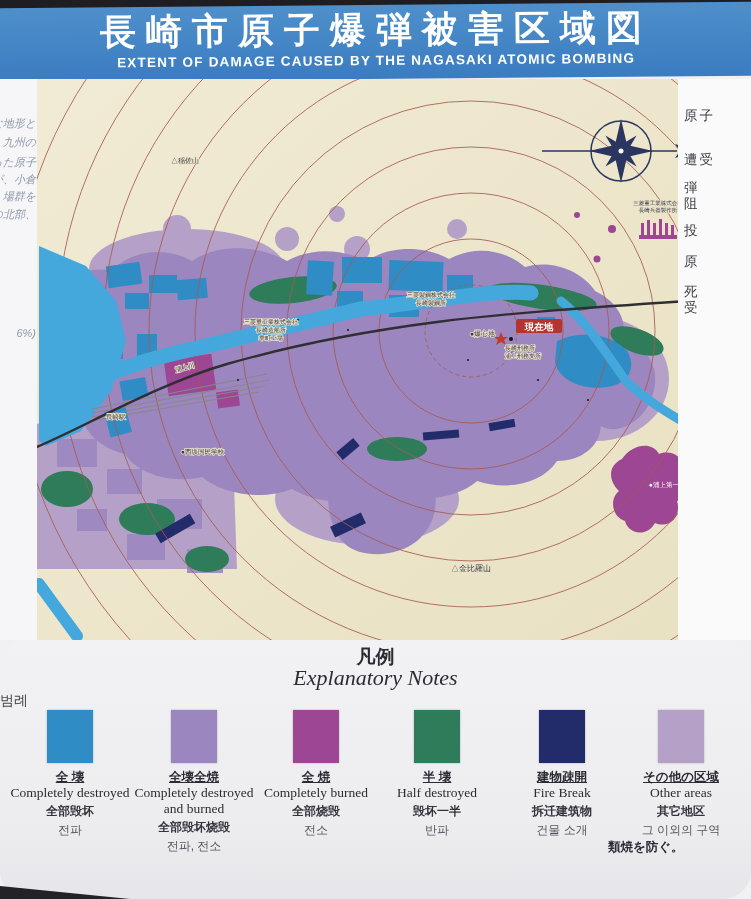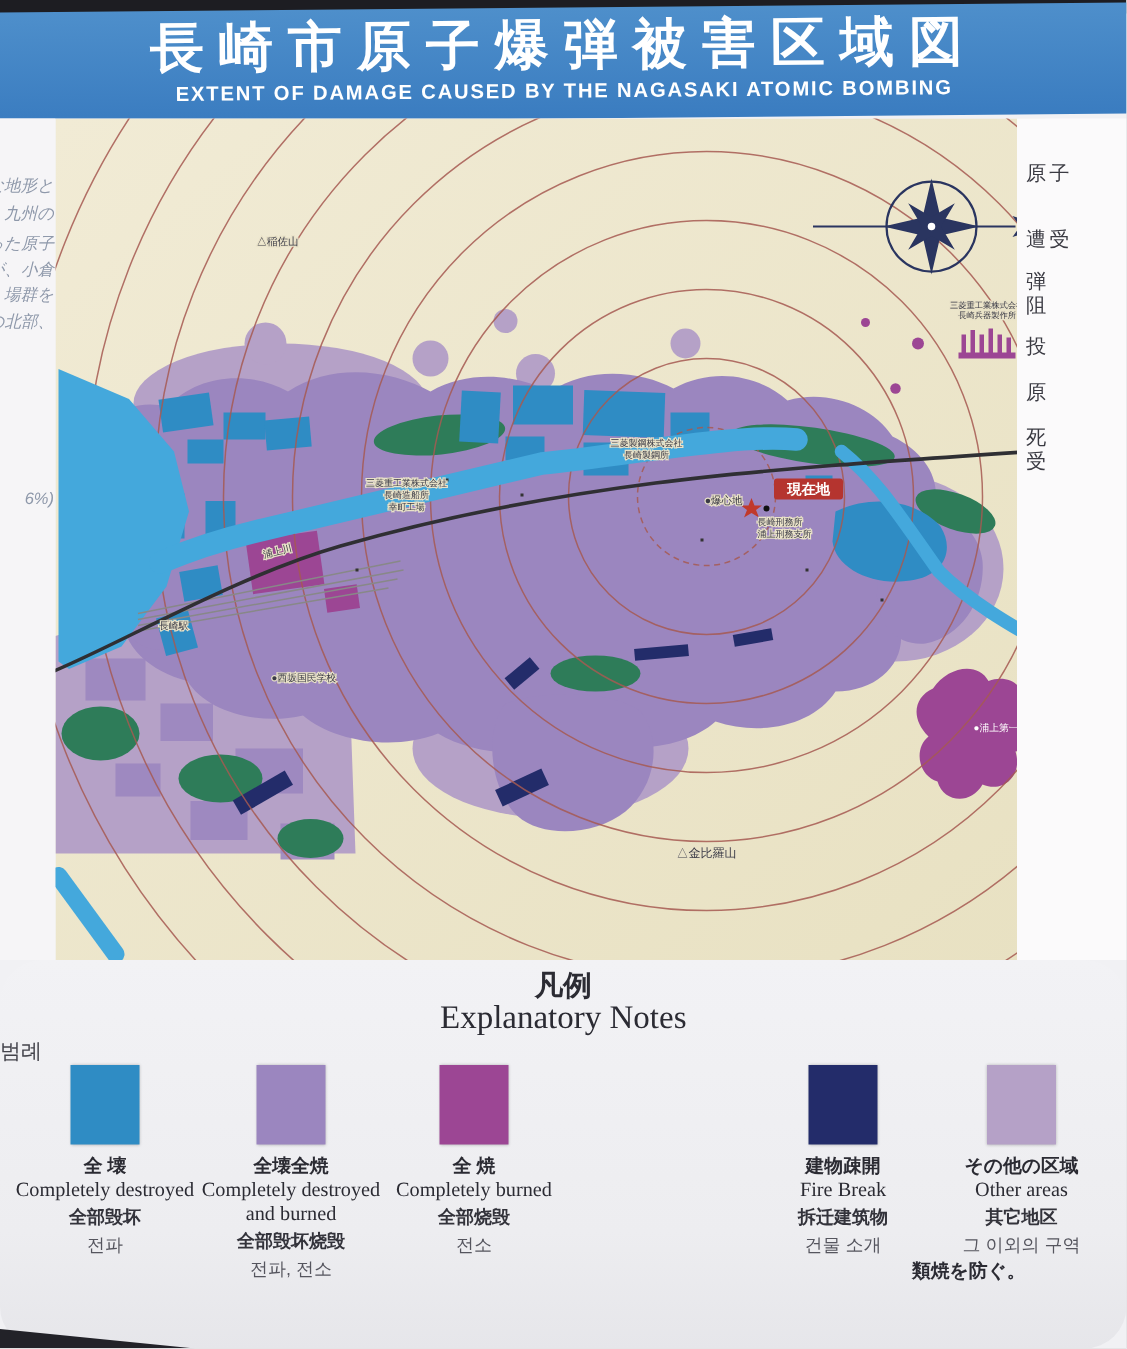--- a/index.html
+++ b/index.html
@@ -30,26 +30,26 @@
   .ring{stroke:#a65a52;fill:none;stroke-width:1;opacity:.85}
   .lbl{font-family:"Liberation Sans",sans-serif;fill:#3a3a46;
        paint-order:stroke;stroke:#e9e2c8;stroke-width:1.6px;}
   .lblw{font-family:"Liberation Sans",sans-serif;fill:#fff;}
   
   .legend{position:absolute;left:0;top:640px;width:751px;height:259px;
           background:linear-gradient(180deg,#f2f2f5 0%,#ededf0 70%,#e6e6ea 100%);border-radius:28px;}
   .lg-title-jp{position:absolute;top:4px;width:100%;text-align:center;
                font-family:"Liberation Serif",serif;font-size:19px;font-weight:bold;color:#2b2b33;}
   .lg-title-en{position:absolute;top:25px;width:100%;text-align:center;
-               font-family:"Liberation Serif",serif;font-size:22px;color:#2b2b33;}
+               font-family:"Liberation Serif",serif;font-size:22px;color:#2b2b33;font-style:italic;}
   .lg-title-kr{position:absolute;top:52px;width:100%;text-align:left;
                font-size:14px;color:#44444c;}
   .lg-item{position:absolute;top:70px;text-align:center;}
   .swatch{width:46px;height:53px;margin:0 auto;box-shadow:0 0 2px rgba(0,0,0,.25);}
-  .lg-jp{font-size:12.5px;font-weight:bold;color:#2b2b33;margin-top:7px;line-height:15px;}
+  .lg-jp{font-size:12.5px;font-weight:bold;color:#2b2b33;margin-top:7px;line-height:15px;text-decoration:underline;}
   .lg-en{font-family:"Liberation Serif",serif;font-size:13.5px;color:#2b2b33;line-height:16px;}
   .lg-zh{font-size:12px;font-weight:bold;color:#33333b;line-height:17px;margin-top:2px;}
   .lg-kr{font-size:12px;color:#55555e;line-height:16px;margin-top:2px;}
   .lg-note{position:absolute;left:588px;top:198px;width:160px;
            font-size:12.5px;font-weight:bold;color:#2b2b33;line-height:19px;}
   .lg-note .l2{margin-left:20px;}
 </style>
 </head>
 <body>
 
@@ -276,20 +276,27 @@
       <div class="lg-zh">全部毁坏烧毁</div>
       <div class="lg-kr">전파, 전소</div>
     </div>
     <div class="lg-item" style="left:254px;width:124px;">
       <div class="swatch" style="background-color: rgb(156, 70, 148);"></div>
       <div class="lg-jp">全 焼</div>
       <div class="lg-en">Completely burned</div>
       <div class="lg-zh">全部烧毁</div>
       <div class="lg-kr">전소</div>
     </div>
+    <div class="lg-item" style="left:375px;width:124px;">
+      <div class="swatch" style="background-color: rgb(46, 124, 89);"></div>
+      <div class="lg-jp">半 壊</div>
+      <div class="lg-en">Half destroyed</div>
+      <div class="lg-zh">毁坏一半</div>
+      <div class="lg-kr">반파</div>
+    </div>
     <div class="lg-item" style="left:500px;width:124px;">
       <div class="swatch" style="background-color: rgb(35, 44, 106);"></div>
       <div class="lg-jp">建物疎開</div>
       <div class="lg-en">Fire Break</div>
       <div class="lg-zh">拆迁建筑物</div>
       <div class="lg-kr">건물 소개</div>
     </div>
     <div class="lg-item" style="left:616px;width:130px;">
       <div class="swatch" style="background-color: rgb(181, 161, 199);"></div>
       <div class="lg-jp">その他の区域</div>

